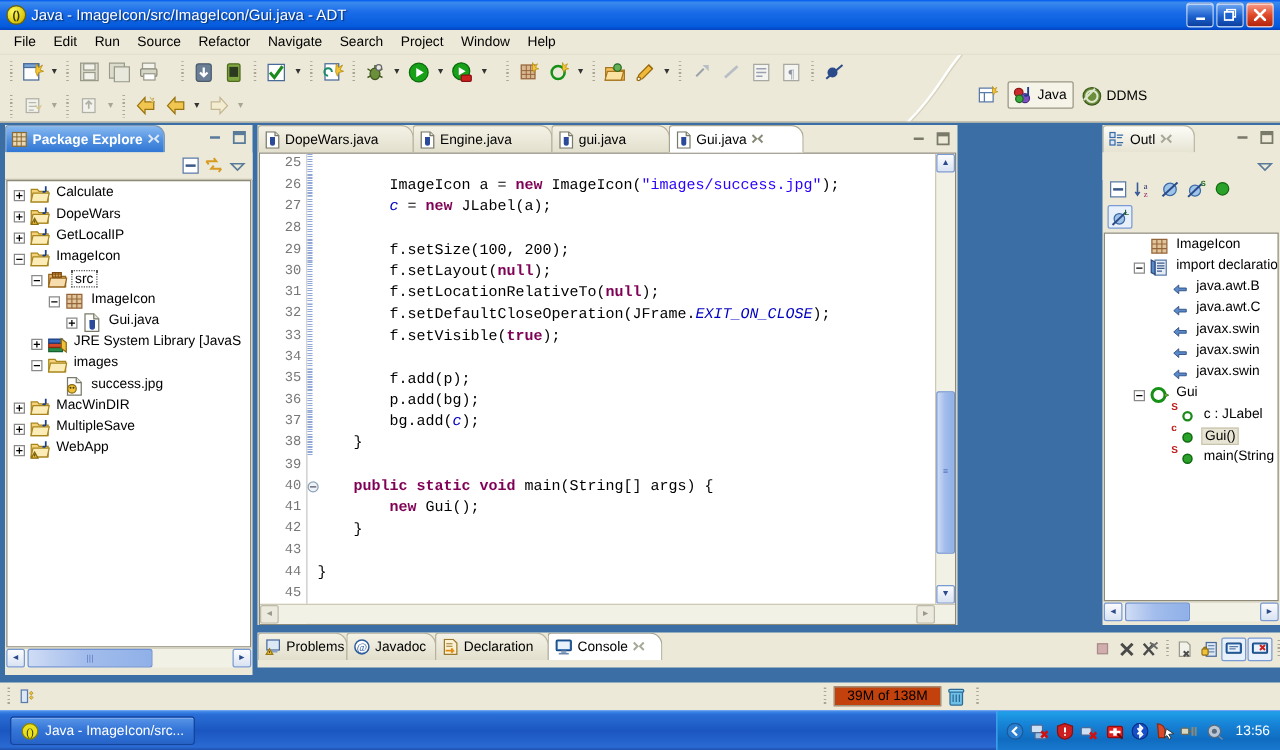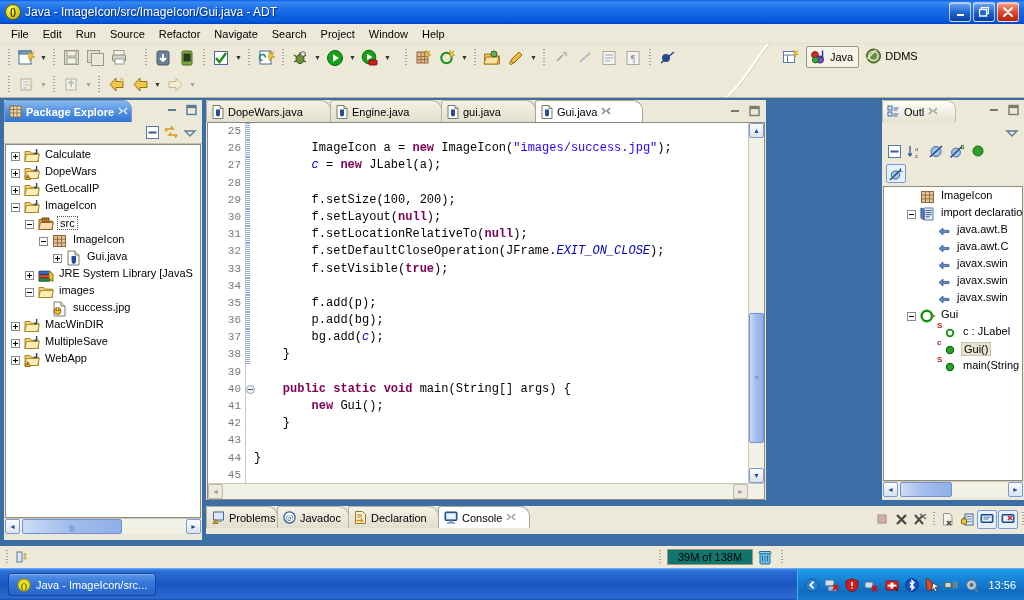--- a/index.html
+++ b/index.html
@@ -58,21 +58,21 @@
   .tb-row { position:absolute; left:0; height:27px; display:flex; align-items:center; }
   .tb-row1 { top:0; }
   .tb-row2 { top:27px; }
   .tb-btn { width:22px; height:22px; display:flex; align-items:center; justify-content:center; margin:0 1px; }
   .tb-arrow { width:11px; height:22px; display:flex; align-items:center; justify-content:center; color:#333; font-size:7px; }
   .tb-arrow.dim { color:#a8a595; }
   .tb-sep { width:2px; height:18px; margin:0 4px; background:
      repeating-linear-gradient(180deg,#a9a696 0 1px, transparent 1px 3px); }
   .persp-area { position:absolute; right:0; top:0; height:54px; width:300px; }
   .persp-curve { position:absolute; left:0; top:0; width:60px; height:54px; }
-  .persp-row { position:absolute; left:55px; top:2px; display:flex; align-items:flex-start; gap:3px; }
+  .persp-row { position:absolute; left:55px; top:21px; display:flex; align-items:flex-end; gap:3px; }
   .persp-btn { display:flex; align-items:center; gap:3px; padding:2px 5px 2px 3px; font-size:11px; }
   .persp-btn.active { border:1px solid #9a9684; background:#f6f4e8; border-radius:2px; }
 
   
   .view { position:absolute; background:#ece9d8; }
   .view-tabrow { position:absolute; left:0; top:0; height:22px; width:100%; }
   .vtab {
     position:absolute; left:0; top:0; height:22px; display:flex; align-items:center;
     gap:4px; padding:0 6px 0 4px; font-size:11px; white-space:nowrap;
     border-top-left-radius:3px; border-top-right-radius:9px;
@@ -160,21 +160,21 @@
 
   
   .status-bar {
     position:absolute; left:0; bottom:32px; width:1024px; height:22px;
     background:#ece9d8; display:flex; align-items:center;
   }
   .mem {
     display:flex; align-items:center; gap:2px;
   }
   .mem-box {
-    width:86px; height:16px; border:1px solid #9a9684; background:#0f766e;
+    width:86px; height:16px; border:1px solid #9a9684; background:#c2410c;
     font-size:11px; display:flex; align-items:center; justify-content:center; color:#000;
   }
 
   
   .taskbar {
     position:absolute; left:0; bottom:0; width:1024px; height:32px;
     background: linear-gradient(180deg,#3f8bf0 0%,#2a6ed6 8%,#1b56c0 50%,#2a6ad2 92%,#1d4fae 100%);
     border-top:1px solid #6ba3f5; display:flex; align-items:center;
   }
   .startbtn {

